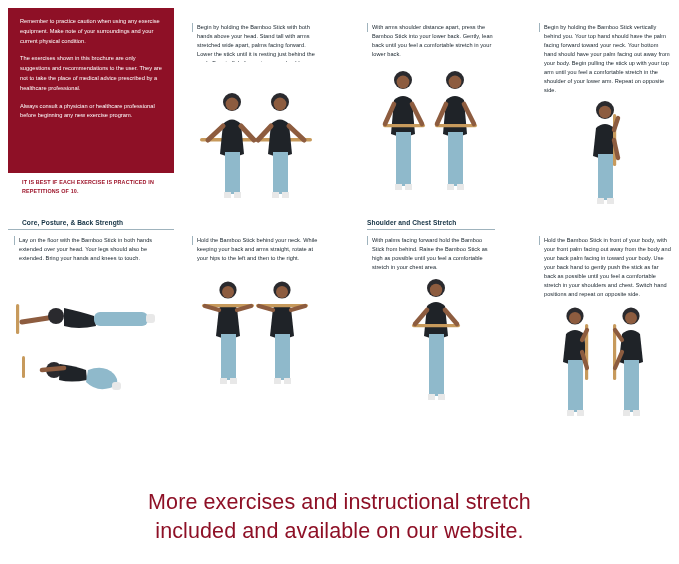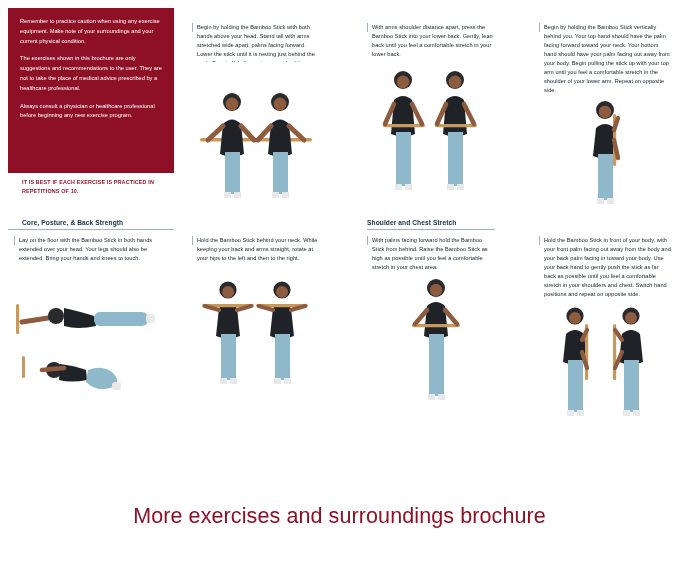--- a/index.html
+++ b/index.html
@@ -299,16 +299,17 @@
         <rect x="74" y="24" width="3.2" height="56" rx="1.6" fill="#c79a5c"></rect>
         <path d="M83 40 L76 30" stroke="#8d5c3f" stroke-width="4.2" stroke-linecap="round"></path>
         <path d="M83 52 L76 68" stroke="#8d5c3f" stroke-width="4.2" stroke-linecap="round"></path>
         <rect x="84" y="110" width="7" height="6" fill="#e8e8e8"></rect>
         <rect x="94" y="110" width="7" height="6" fill="#e8e8e8"></rect>
       </g>
     </svg>
   </div>
 
   <div class="footer">
-    <div>More exercises and surroundings brochure</div>
+    <div>More exercises and instructional stretch</div>
+    <div>included and available on our website.</div>
   </div>
 
 </div>
 
 </body></html>

